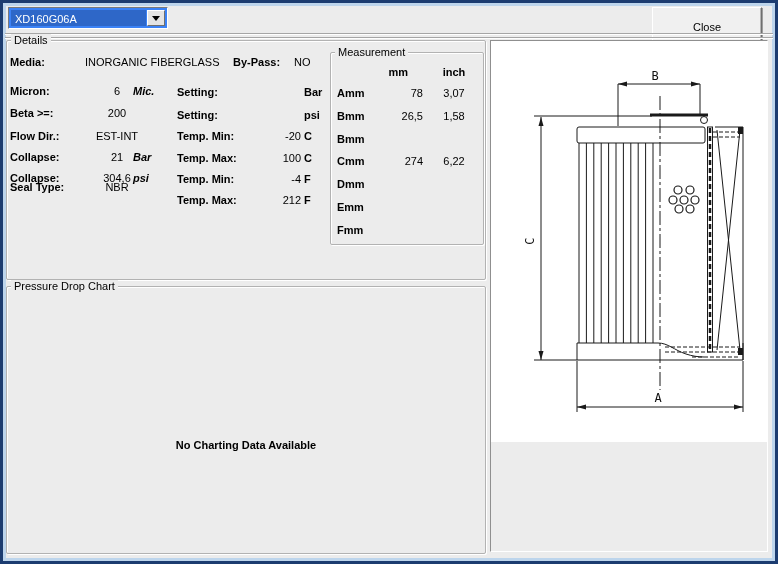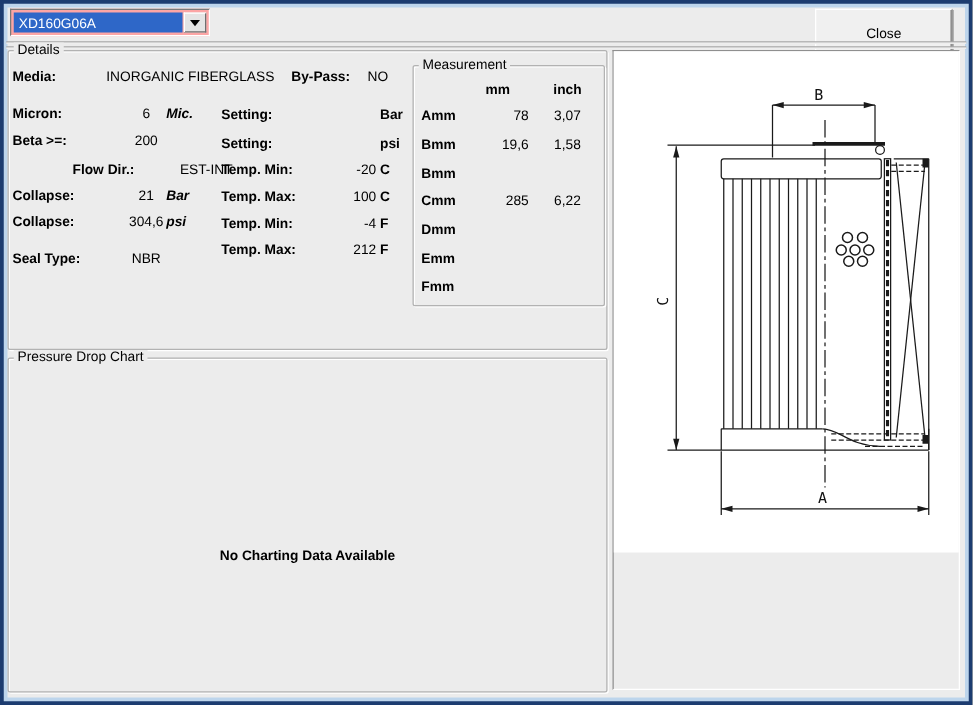--- a/index.html
+++ b/index.html
@@ -4,21 +4,21 @@
 <style>
   html,body{margin:0;padding:0;background:#555;}
   .window{
     position:relative;width:778px;height:564px;background:#ececec;
     font-family:"Liberation Sans",sans-serif;font-size:11px;color:#000;
     box-shadow: inset 0 0 0 3px #1c3c70, inset 0 0 0 6px #bdd5ec;
     overflow:hidden;
   }
   
   .combo{
-    position:absolute;left:8px;top:7px;width:160px;height:22px;background:#fca5a5;
+    position:absolute;left:8px;top:7px;width:160px;height:22px;background:#3b82f6;
     border:1px solid;border-color:#7a7a7a #fff #fff #7a7a7a;box-sizing:border-box;
   }
   .combo-sel{
     position:absolute;left:2px;top:2px;bottom:2px;right:21px;
     background:#2e67c8;color:#fff;line-height:16px;padding:1px 0 0 4px;
     white-space:nowrap;overflow:hidden;
   }
   .combo-btn{
     position:absolute;right:2px;top:2px;bottom:2px;width:18px;background:#e4e4e4;
     border:1px solid;border-color:#fff #6f6f6f #6f6f6f #fff;box-sizing:border-box;
@@ -98,36 +98,36 @@
     <div class="row-abs" style="left:0;right:0;top:44px;">
       <span class="d-label lbl">Micron:</span>
       <span class="d-val-c val">6</span>
       <span class="d-unit">Mic.</span>
     </div>
     <div class="row-abs" style="left:0;right:0;top:66px;">
       <span class="d-label lbl">Beta &gt;=:</span>
       <span class="d-val-c val">200</span>
       <span class="d-unit"></span>
     </div>
-    <div class="row-abs" style="left:0;right:0;top:89px;margin-left:48px;">
+    <div class="row-abs" style="left:0;right:0;top:89px;">
       <span class="d-label lbl">Flow Dir.:</span>
       <span class="d-val-c val">EST-INT</span>
       <span class="d-unit"></span>
     </div>
     <div class="row-abs" style="left:0;right:0;top:110px;">
       <span class="d-label lbl">Collapse:</span>
       <span class="d-val-c val">21</span>
       <span class="d-unit">Bar</span>
     </div>
     <div class="row-abs" style="left:0;right:0;top:131px;">
       <span class="d-label lbl">Collapse:</span>
       <span class="d-val-c val">304,6</span>
       <span class="d-unit">psi</span>
     </div>
-    <div class="row-abs" style="left:0;right:0;top:160px;text-decoration:underline;">
+    <div class="row-abs" style="left:0;right:0;top:140px;text-decoration:underline;">
       <span class="d-label lbl">Seal Type:</span>
       <span class="d-val-c val">NBR</span>
       <span class="d-unit"></span>
     </div>
 
     <div class="row-abs" style="left:0;right:0;top:45px;">
       <span class="d-rlabel">Setting:</span>
       <span class="d-rval val"></span>
       <span class="d-runit">Bar</span>
     </div>
@@ -165,31 +165,31 @@
       <span class="m-mm m-hd" style="width:57px;">mm</span>
       <span class="m-inch m-hd">inch</span>
     </div>
     <div class="row-abs" style="left:0;right:0;top:34px;">
       <span class="m-label">Amm</span>
       <span class="m-mm val">78</span>
       <span class="m-inch val">3,07</span>
     </div>
     <div class="row-abs" style="left:0;right:0;top:57px;">
       <span class="m-label">Bmm</span>
-      <span class="m-mm val">19,6</span>
+      <span class="m-mm val">26,5</span>
       <span class="m-inch val">1,58</span>
     </div>
     <div class="row-abs" style="left:0;right:0;top:80px;">
       <span class="m-label">Bmm</span>
       <span class="m-mm val"></span>
       <span class="m-inch val"></span>
     </div>
     <div class="row-abs" style="left:0;right:0;top:102px;">
       <span class="m-label">Cmm</span>
-      <span class="m-mm val">285</span>
+      <span class="m-mm val">274</span>
       <span class="m-inch val">6,22</span>
     </div>
     <div class="row-abs" style="left:0;right:0;top:125px;">
       <span class="m-label">Dmm</span>
       <span class="m-mm val"></span>
       <span class="m-inch val"></span>
     </div>
     <div class="row-abs" style="left:0;right:0;top:171px;">
       <span class="m-label">Fmm</span>
       <span class="m-mm val"></span>

